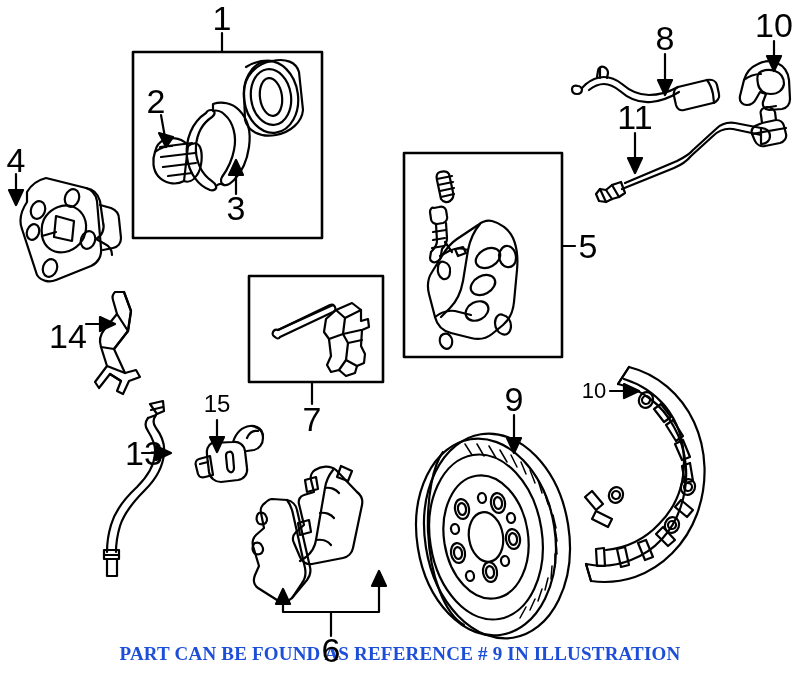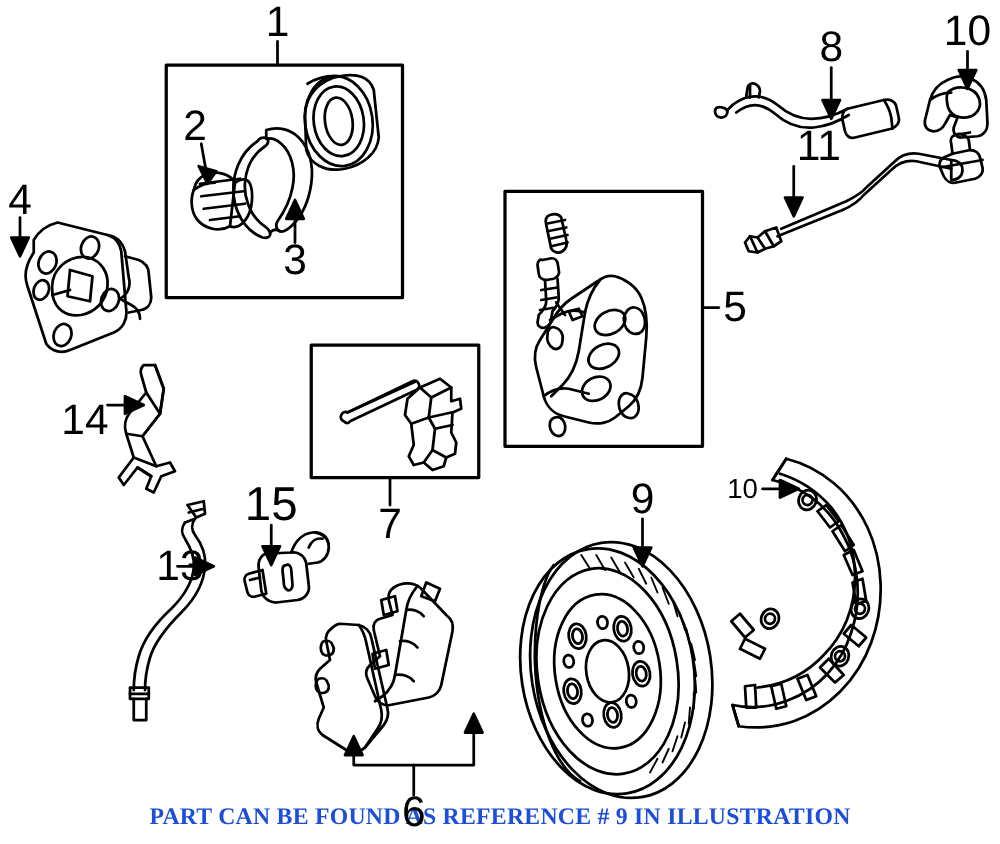--- a/index.html
+++ b/index.html
@@ -441,23 +441,23 @@
 
   <div class="callout-label" style="left:222px; top:18px;  font-size:34px;">1</div>
   <div class="callout-label" style="left:156px; top:101px; font-size:34px;">2</div>
   <div class="callout-label" style="left:236px; top:208px; font-size:34px;">3</div>
   <div class="callout-label" style="left:16px;  top:160px; font-size:34px;">4</div>
   <div class="callout-label" style="left:588px; top:246px; font-size:34px;">5</div>
   <div class="callout-label" style="left:312px; top:419px; font-size:34px;">7</div>
   <div class="callout-label" style="left:665px; top:38px;  font-size:34px;">8</div>
   <div class="callout-label" style="left:514px; top:399px; font-size:34px;">9</div>
   <div class="callout-label" style="left:594px; top:391px; font-size:22px;">10</div>
-  <div class="callout-label" style="left:635px; top:117px; font-size:34px;margin-left:20px;">11</div>
+  <div class="callout-label" style="left:635px; top:117px; font-size:34px;">11</div>
   <div class="callout-label" style="left:774px; top:25px;  font-size:34px;">10</div>
   <div class="callout-label" style="left:124px; top:453px; font-size:34px;margin-left:20px;">13</div>
   <div class="callout-label" style="left:68px;  top:324px; font-size:34px;margin-top:12px;">14</div>
-  <div class="callout-label" style="left:217px; top:404px; font-size:38px;">15</div>
+  <div class="callout-label" style="left:217px; top:404px; font-size:24px;">15</div>
 
   <div class="footnote">PART CAN BE FOUND AS REFERENCE # 9 IN ILLUSTRATION</div>
 
   <div class="overlay-6">6</div>
 
 </div>
 
 </body></html>

